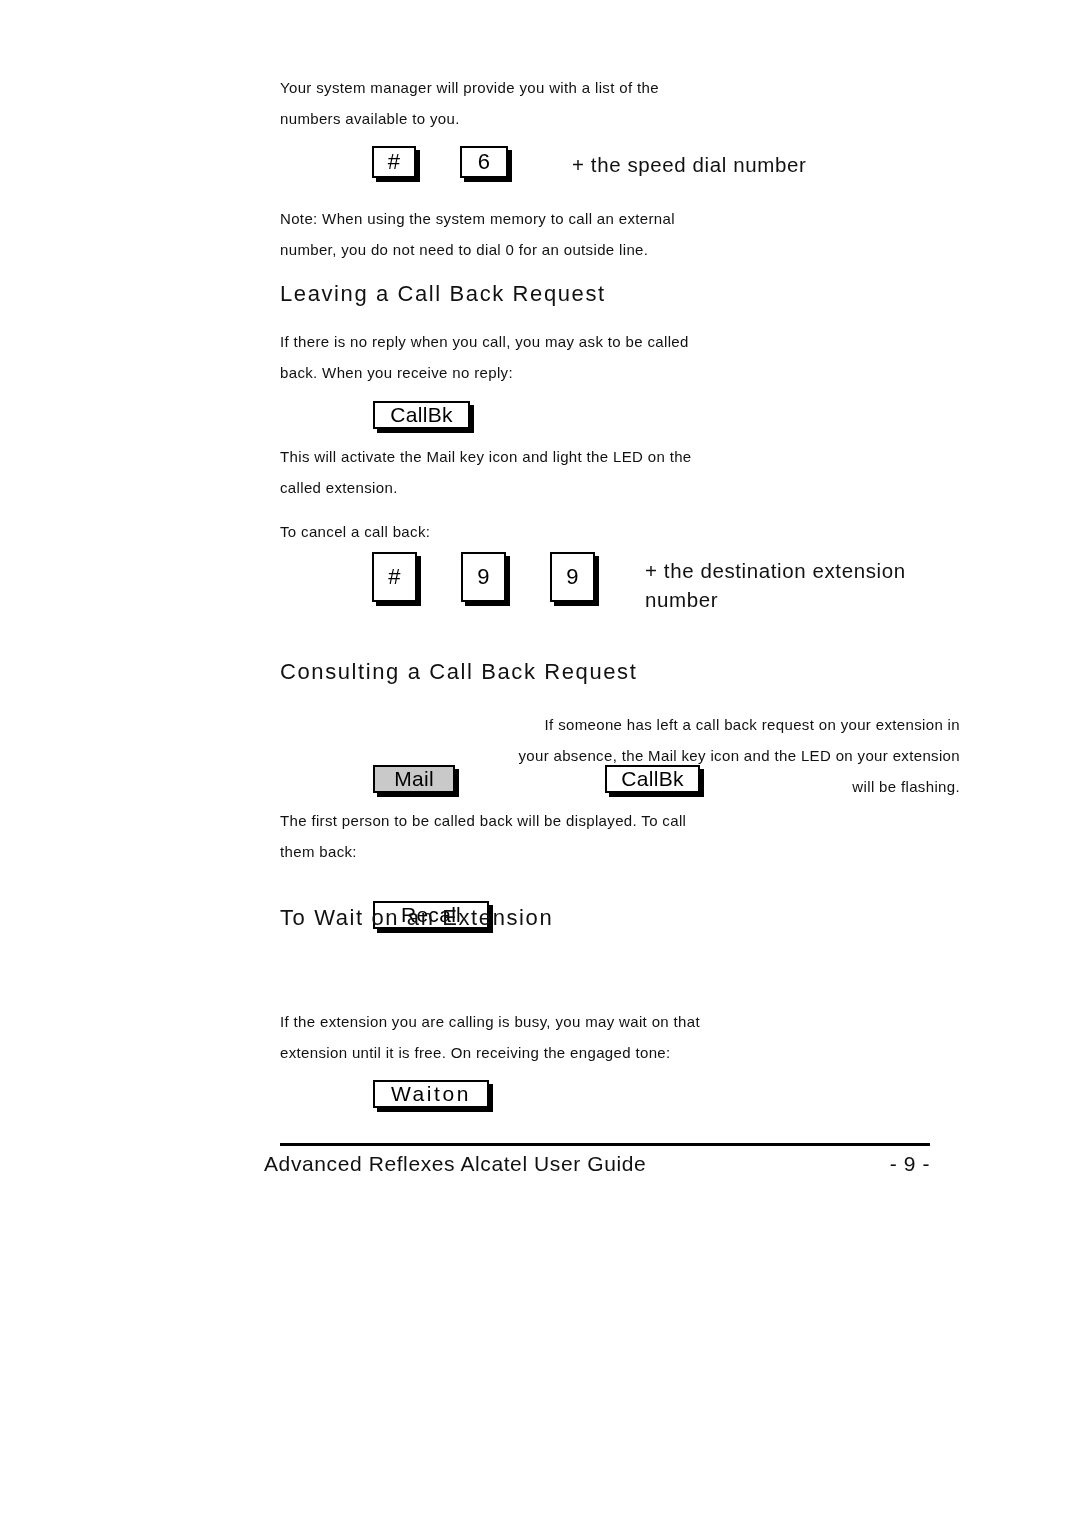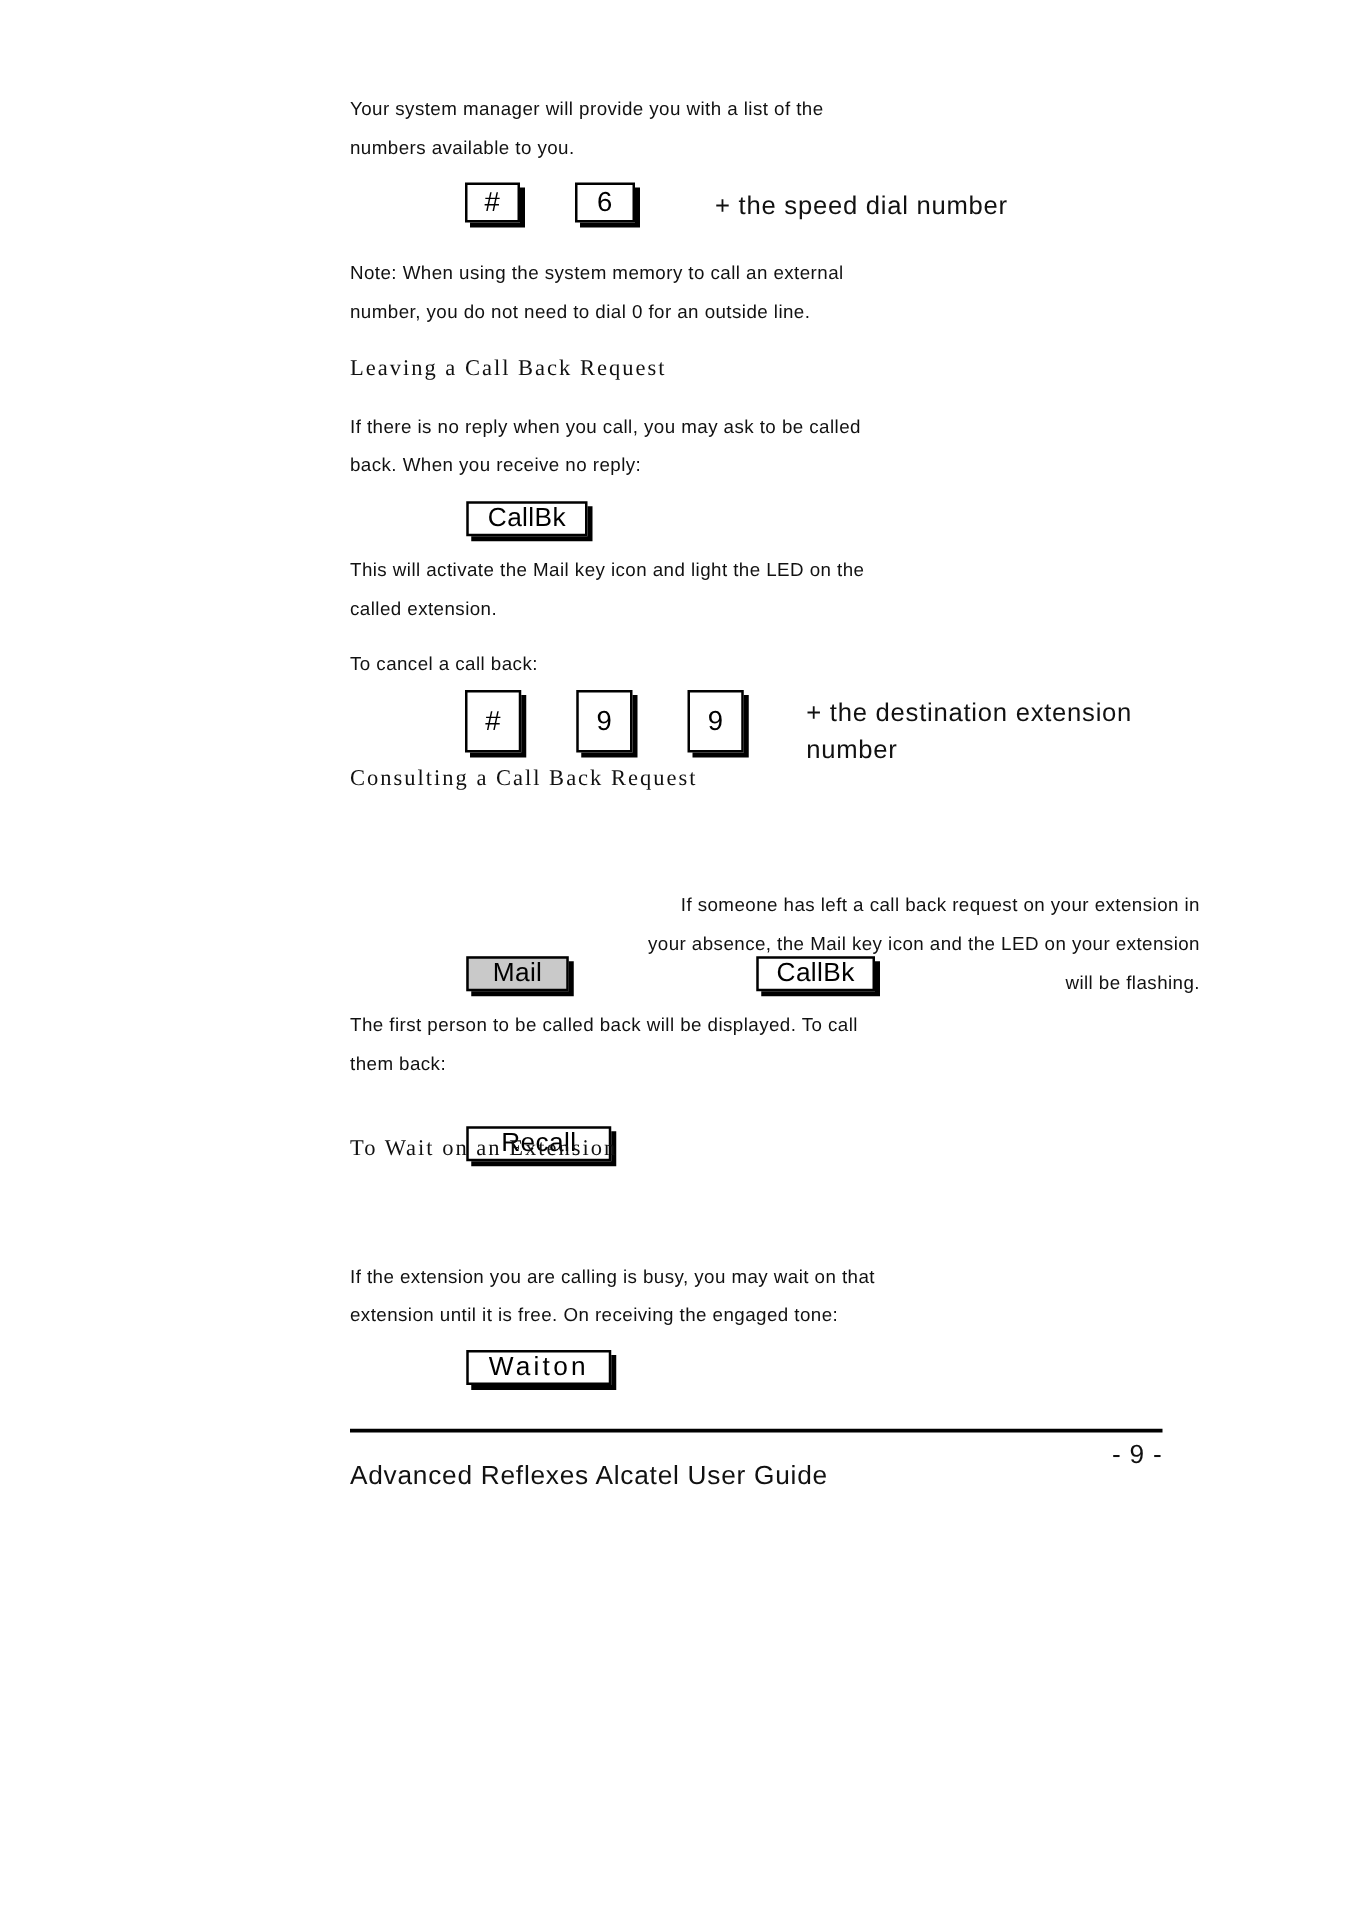--- a/index.html
+++ b/index.html
@@ -30,26 +30,25 @@
     position: absolute;
     font-size: 15px;
     line-height: 31px;
     letter-spacing: 0.35px;
     color: #111111;
     white-space: pre-line;
   }
 
   .heading {
     position: absolute;
-    font-size: 18px;
+    font-size: 22px;
     line-height: 28px;
     letter-spacing: 1.6px;
     color: #111111;
     white-space: nowrap;
-    font-family: Liberation Serif, serif;
   }
 
   .side-note {
     position: absolute;
     font-size: 20.5px;
     line-height: 29px;
     letter-spacing: 0.6px;
     color: #111111;
     white-space: pre-line;
   }
@@ -150,21 +149,21 @@
   </div>
   <div class="keybox" style="left:461px; top:552px; width:45px; height:50px;">
     <span>9</span>
   </div>
   <div class="keybox" style="left:550px; top:552px; width:45px; height:50px;">
     <span>9</span>
   </div>
   <div class="side-note" style="left:645px; top:556px; width:300px;">+ the destination extension
 number</div>
 
-  <div class="heading" style="left:280px; top:608px;">Consulting a Call Back Request</div>
+  <div class="heading" style="left:280px; top:658px;">Consulting a Call Back Request</div>
 
   <div class="para" style="left:280px; top:709px; width:680px;text-align:right;">If someone has left a call back request on your extension in
 your absence, the Mail key icon and the LED on your extension
 will be flashing.</div>
 
   <div class="softkey filled" style="left:373px; top:765px; width:82px; height:28px;">
     <span>Mail</span>
   </div>
   <div class="softkey" style="left:605px; top:765px; width:95px; height:28px;">
     <span>CallBk</span>
@@ -180,16 +179,16 @@
   <div class="heading" style="left:280px; top:904px;">To Wait on an Extension</div>
 
   <div class="para" style="left:280px; top:1006px; width:675px;">If the extension you are calling is busy, you may wait on that
 extension until it is free.  On receiving the engaged tone:</div>
 
   <div class="softkey spaced" style="left:373px; top:1080px; width:116px; height:28px;">
     <span>Waiton</span>
   </div>
 
   <div class="footer-rule" style="left:280px; top:1143px; width:650px; height:2.5px;"></div>
-  <div class="footer-text" style="left:280px; top:1152px;margin-top:17px;">Advanced Reflexes Alcatel User Guide</div>
+  <div class="footer-text" style="left:264px; top:1152px;">Advanced Reflexes Alcatel User Guide</div>
   <div class="footer-page" style="left:730px; top:1152px; width:200px;">- 9 -</div>
 
 </div>
 
 </body></html>

